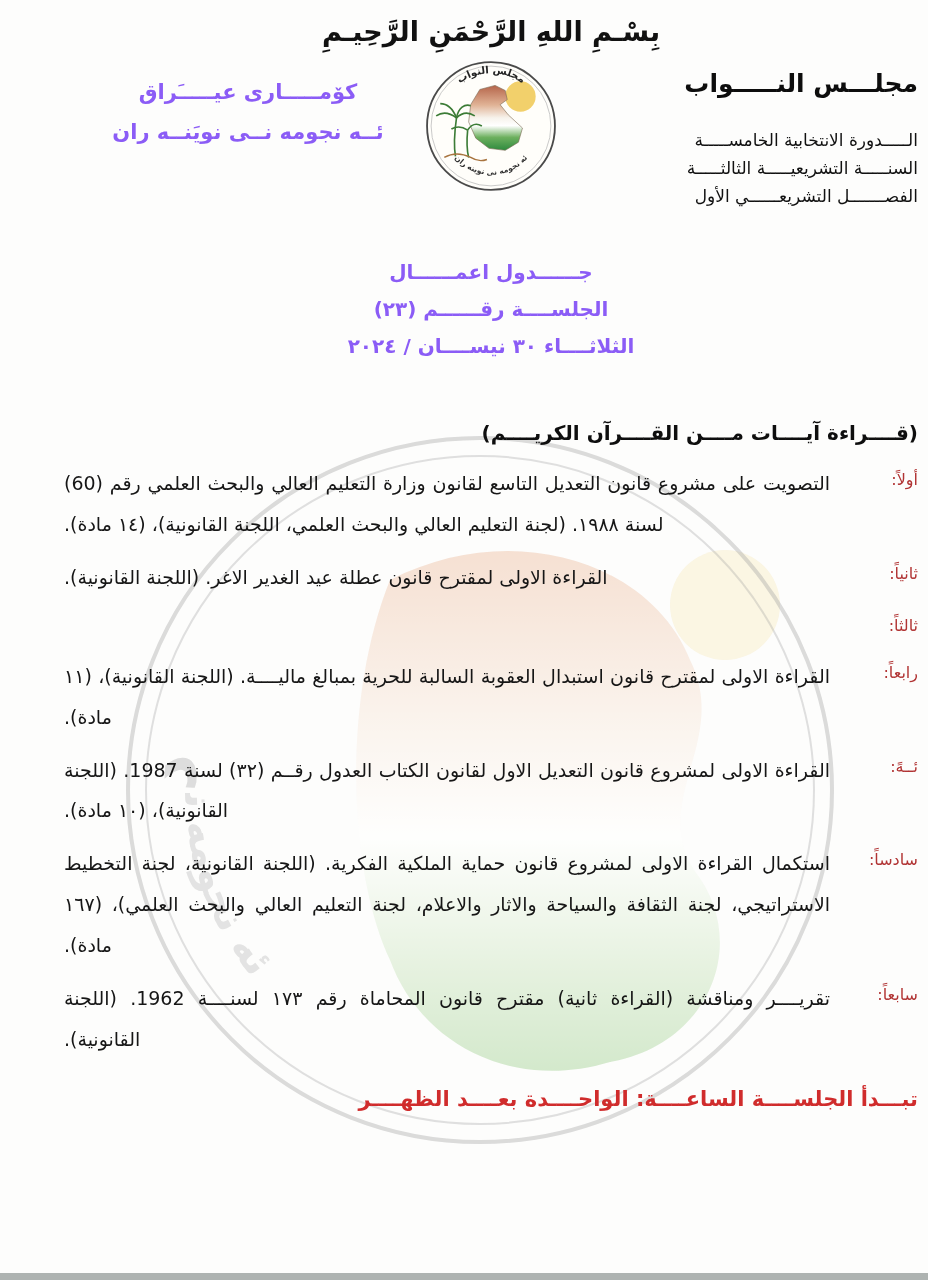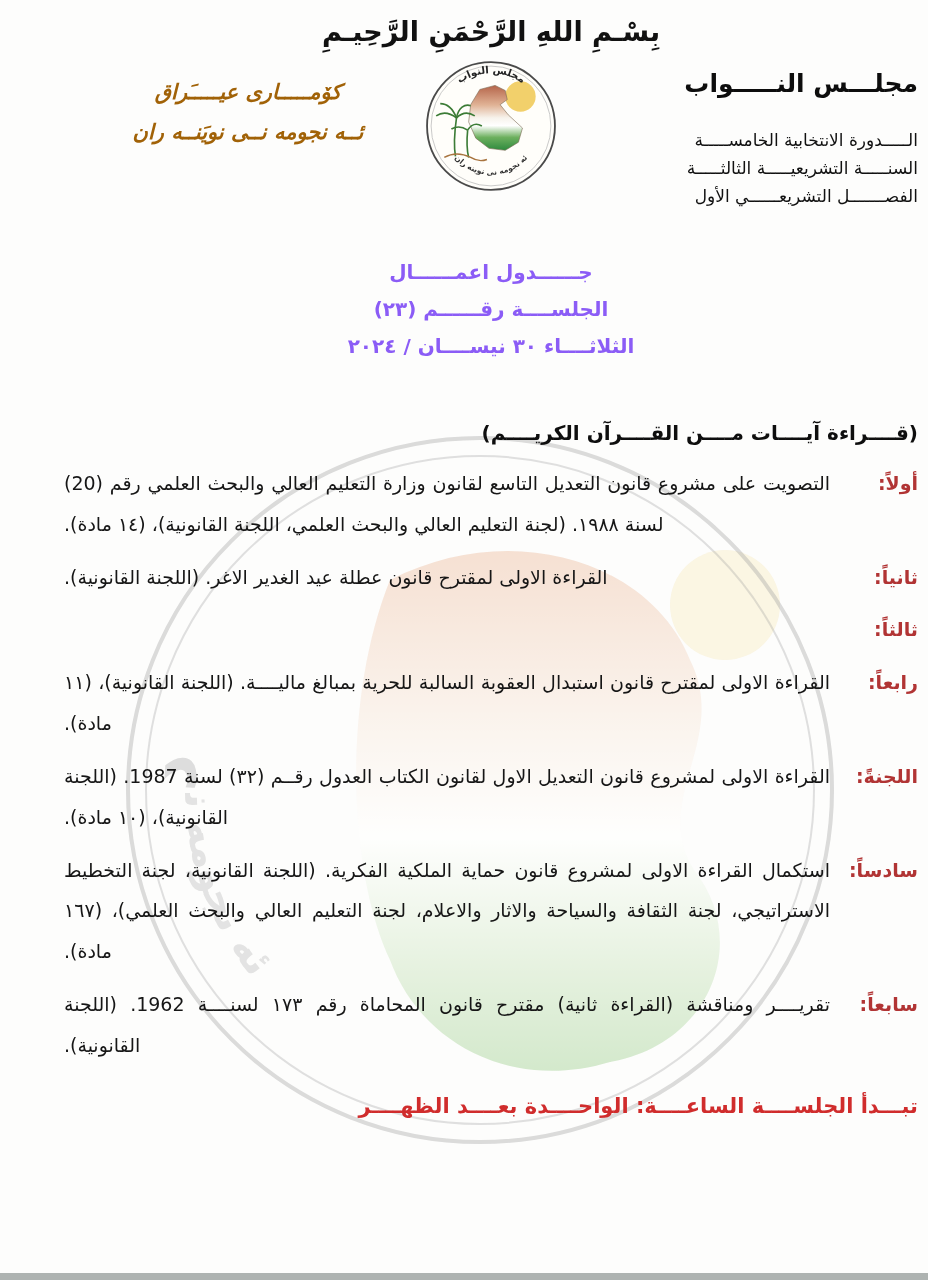--- a/index.html
+++ b/index.html
@@ -16,26 +16,26 @@
     text-align:center;font-size:27px;font-weight:bold;padding-top:16px;
     letter-spacing:0px;color:#111;
   }
   .header-grid{
     display:grid;grid-template-columns:1fr 170px 1fr;align-items:start;
     margin-top:12px;
   }
   .hdr-arabic{font-weight:bold;font-size:25px;line-height:1.55;text-align:right;color:#0d0d0d;padding-top:6px;}
   .session-info{margin-top:22px;font-size:17px;font-weight:normal;line-height:1.65;color:#111;}
   .emblem-wrap{display:flex;justify-content:center;}
-  .hdr-kurdish{font-weight:bold;font-size:21px;line-height:1.9;text-align:center;color:#a16207;padding-top:14px;padding-left:26px;font-style:italic;}
+  .hdr-kurdish{font-weight:bold;font-size:21px;line-height:1.9;text-align:center;color:#8b5cf6;padding-top:14px;padding-left:26px;}
   .agenda-title{ text-align:center;font-weight:bold;font-size:20px;line-height:1.85;margin-top:44px;color:#8b5cf6;}
   .quran-line{font-weight:bold;font-size:20px;text-align:right;margin-top:56px;color:#0e0e0e;}
   .agenda-list{margin-top:18px;}
   .agenda-item{display:flex;margin-bottom:12px;}
-  .item-label{flex:0 0 88px;color:#b13434;font-weight:bold;font-size:19px;line-height:2.15;white-space:nowrap;}
+  .item-label{flex:0 0 88px;color:#b13434;font-weight:normal;font-size:16px;line-height:2.15;white-space:nowrap;}
   .item-text{flex:1;font-size:19px;line-height:2.15;text-align:justify;text-align-last:left;color:#161616;}
   .footer-time{color:#d02c2c;font-weight:bold;font-size:21px;text-align:right;margin-top:28px;}
   .scan-edge{position:absolute;left:0;right:0;bottom:0;height:7px;background:#aeb3b1;z-index:3;}
 </style>
 </head>
 <body>
 
 <div class="page">
 
   <svg class="watermark" viewBox="0 0 780 780">
@@ -135,39 +135,39 @@
       <div>الجلســــة رقــــــم (٢٣)</div>
       <div>الثلاثــــاء ٣٠ نيســــان / ٢٠٢٤</div>
     </div>
 
     <div class="quran-line">(قــــراءة آيــــات مــــن القــــرآن الكريــــم)</div>
 
     <div class="agenda-list">
 
       <div class="agenda-item">
         <div class="item-label">أولاً:</div>
-        <div class="item-text">التصويت على مشروع قانون التعديل التاسع لقانون وزارة التعليم العالي والبحث العلمي رقم (20) لسنة ١٩٨٨. (لجنة التعليم العالي والبحث العلمي، اللجنة القانونية)، (١٤ مادة).</div>
+        <div class="item-text">التصويت على مشروع قانون التعديل التاسع لقانون وزارة التعليم العالي والبحث العلمي رقم (60) لسنة ١٩٨٨. (لجنة التعليم العالي والبحث العلمي، اللجنة القانونية)، (١٤ مادة).</div>
       </div>
 
       <div class="agenda-item">
         <div class="item-label">ثانياً:</div>
         <div class="item-text">القراءة الاولى لمقترح قانون عطلة عيد الغدير الاغر. (اللجنة القانونية).</div>
       </div>
 
       <div class="agenda-item">
         <div class="item-label">ثالثاً:</div>
       </div>
 
       <div class="agenda-item">
         <div class="item-label">رابعاً:</div>
         <div class="item-text">القراءة الاولى لمقترح قانون استبدال العقوبة السالبة للحرية بمبالغ ماليــــة. (اللجنة القانونية)، (١١ مادة).</div>
       </div>
 
       <div class="agenda-item">
-        <div class="item-label">اللجنةً:</div>
+        <div class="item-label">ئــهً:</div>
         <div class="item-text">القراءة الاولى لمشروع قانون التعديل الاول لقانون الكتاب العدول رقــم (٣٢) لسنة 1987. (اللجنة القانونية)، (١٠ مادة).</div>
       </div>
 
       <div class="agenda-item">
         <div class="item-label">سادساً:</div>
         <div class="item-text">استكمال القراءة الاولى لمشروع قانون حماية الملكية الفكرية. (اللجنة القانونية، لجنة التخطيط الاستراتيجي، لجنة الثقافة والسياحة والاثار والاعلام، لجنة التعليم العالي والبحث العلمي)، (١٦٧ مادة).</div>
       </div>
 
       <div class="agenda-item">
         <div class="item-label">سابعاً:</div>

